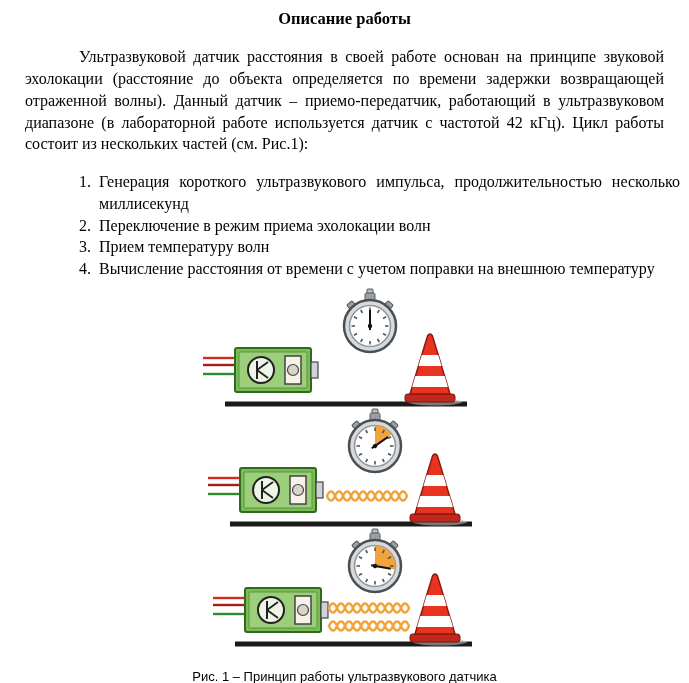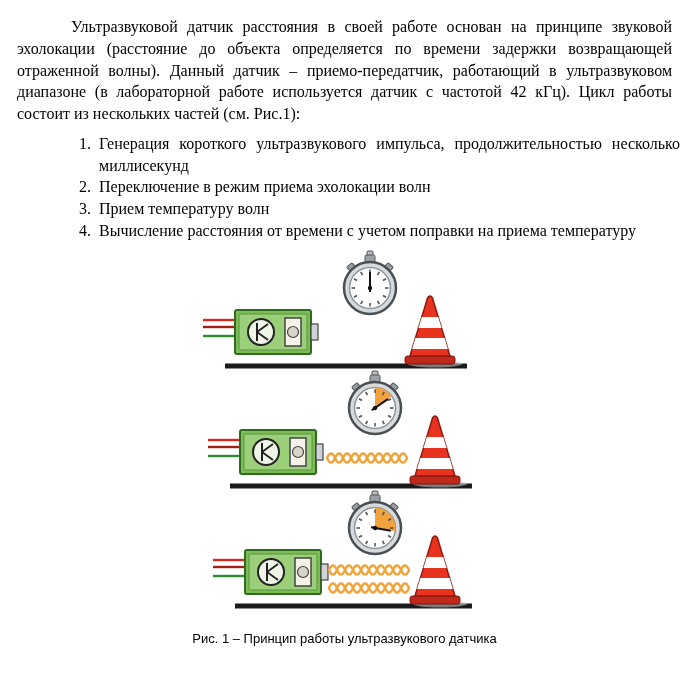--- a/index.html
+++ b/index.html
@@ -14,21 +14,21 @@
     color: #000;
     overflow: hidden;
   }
   .title {
     margin: 0 0 3px 0;
     text-align: center;
     font-weight: bold;
     font-size: 16.5px;
   }
   .para {
-    margin: 8px;
+    margin: 16px;
     text-align: justify;
     text-indent: 54px;
   }
   ol.steps {
     margin: 0;
     padding: 0 0 0 86px;
     text-align: justify;
   }
   ol.steps li { padding-left: 4px; }
   figure.diagram {
@@ -40,28 +40,29 @@
     font-family: "Liberation Sans", sans-serif;
     font-size: 13px;
     margin-top: 2px;
   }
 </style>
 </head>
 <body>
 
 <div class="page">
 
+  <h1 class="title">Описание работы</h1>
 
   <p class="para">Ультразвуковой датчик расстояния в своей работе основан на принципе звуковой эхолокации (расстояние до объекта определяется по времени задержки возвращающей отраженной волны). Данный датчик – приемо-передатчик, работающий в ультразвуковом диапазоне (в лабораторной работе используется датчик с частотой 42 кГц). Цикл работы состоит из нескольких частей (см. Рис.1):</p>
 
   <ol class="steps">
     <li>Генерация короткого ультразвукового импульса, продолжительностью несколько миллисекунд</li>
     <li>Переключение в режим приема эхолокации волн</li>
     <li>Прием температуру волн</li>
-    <li>Вычисление расстояния от времени с учетом поправки на приема температуру</li>
+    <li>Вычисление расстояния от времени с учетом поправки на внешнюю температуру</li>
   </ol>
 
   <figure class="diagram">
     <svg width="300" height="380" viewBox="0 0 300 380">
       <defs>
         <g id="stopwatch-base">
           <rect x="-3" y="-37" width="6" height="5" rx="1" fill="#b9bec4" stroke="#555" stroke-width="1"></rect>
           <rect x="-5" y="-33" width="10" height="7" rx="1.5" fill="#9aa0a6" stroke="#555" stroke-width="1"></rect>
           <g transform="rotate(-42)">
               <rect x="-3.5" y="-31" width="7" height="6" rx="1" fill="#9aa0a6" stroke="#555" stroke-width="1"></rect>

